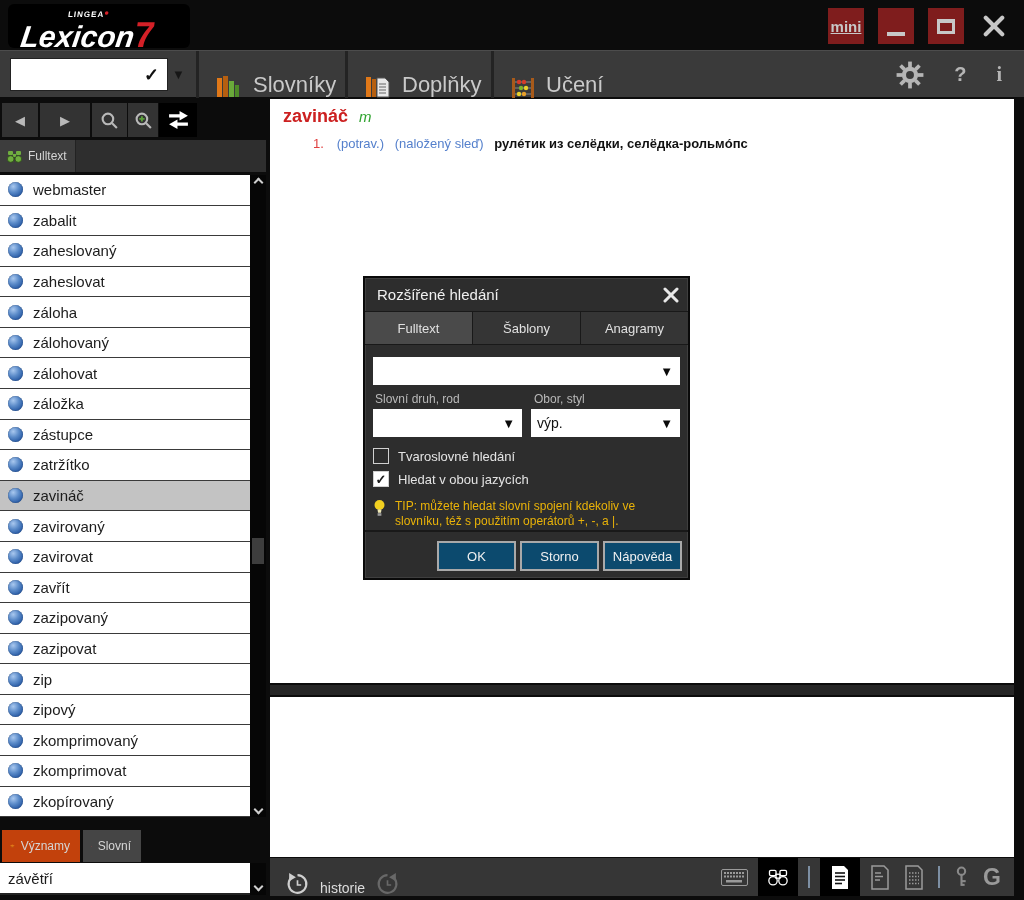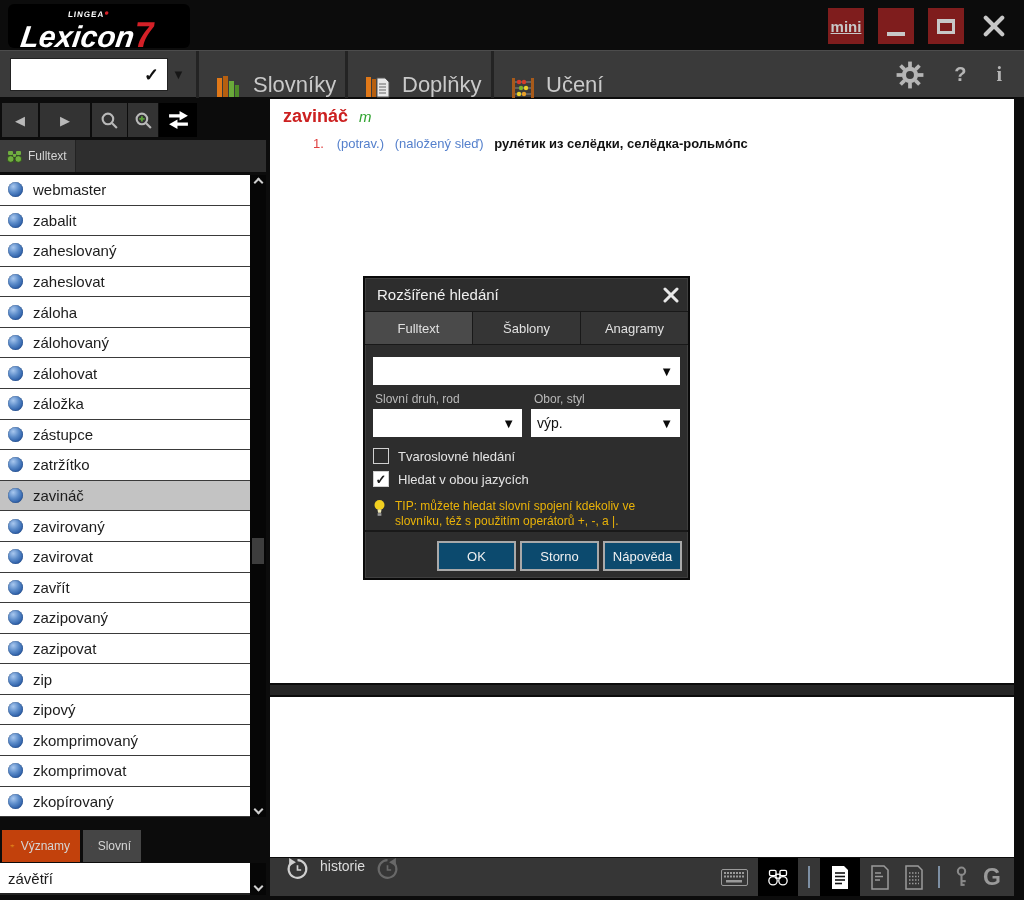--- a/index.html
+++ b/index.html
@@ -79,21 +79,21 @@
   .headword { color:#cc2020; font-weight:bold; font-size:18px; }
   .gender { color:#2fa32f; font-style:italic; font-size:15px; margin-left:11px; }
   .sense { margin-top:6px; padding-left:30px; font-size:13px; line-height:21px; }
   .sense-num { color:#e04040; display:inline-block; min-width:20px; }
   .lbl { color:#5580cc; margin-right:7px; }
   .lbl.orange { color:#e8922e; }
   .trans { color:#111; font-weight:bold; }
 
   
   .statusbar { position:absolute; left:270px; top:858px; width:744px; height:38px; background:#363636; }
-  .hist { position:absolute; left:16px; top:0; height:38px; display:flex; align-items:flex-start; gap:11px; color:#ddd; font-size:14px; }
+  .hist { position:absolute; left:16px; top:0; height:38px; display:flex; align-items:flex-end; gap:11px; color:#ddd; font-size:14px; }
   .sb-icons { position:absolute; right:6px; top:0; height:38px; display:flex; align-items:center; }
   .sb-icons > * { margin:0 7px; }
   .tile { background:#000; height:38px; width:40px; display:flex; align-items:center; justify-content:center; margin:0 3px; }
   .sb-sep { width:2px; height:22px; background:#7d8fa3; }
   .sb-g { font-size:23px; font-weight:bold; color:#9a9a9a; font-family:"Liberation Sans",sans-serif; }
 
   
   .dialog { position:absolute; left:363px; top:276px; width:327px; height:304px; background:#2d2d2d;
             border:2px solid #0a0a0a; box-shadow:0 0 0 1px #3f3f3f inset; }
   .dlg-title { height:34px; display:flex; align-items:center; padding-left:12px; color:#f0f0f0; font-size:15px; border-bottom:1px solid #191919; }

